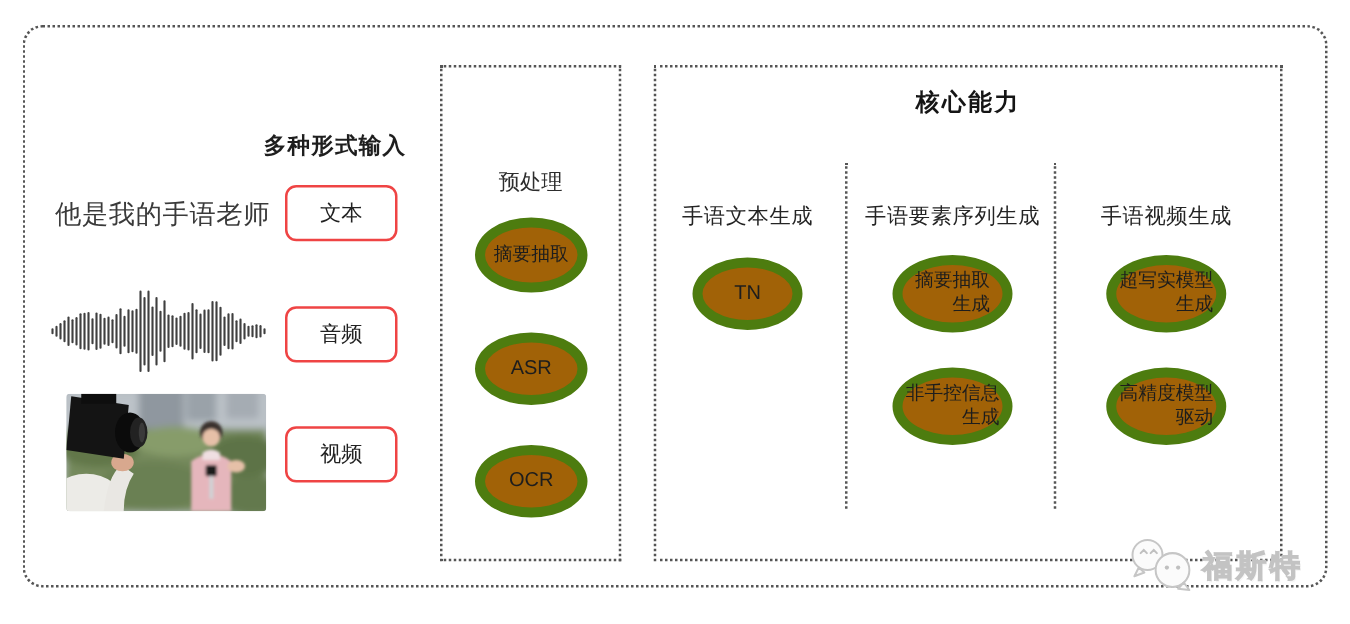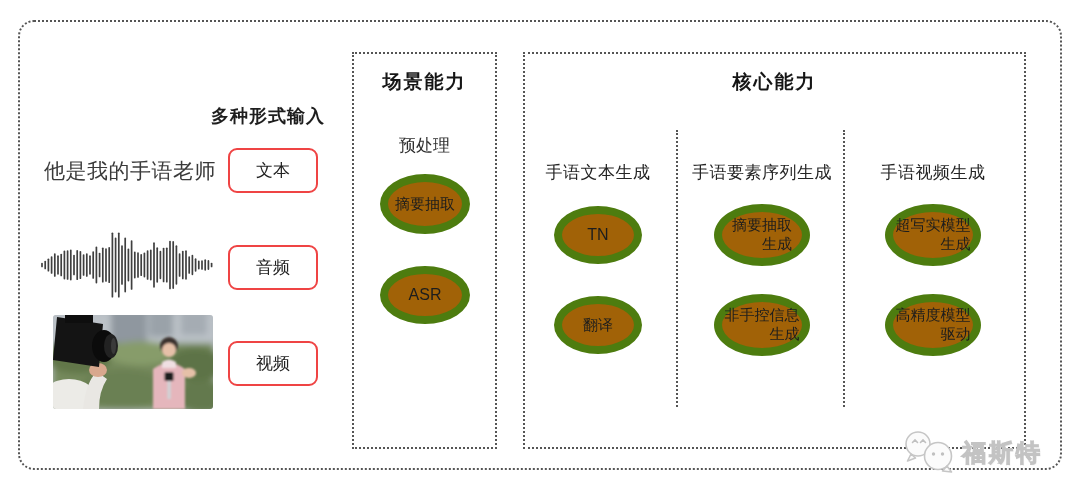--- a/index.html
+++ b/index.html
@@ -186,38 +186,37 @@
     <span>文本</span>
   </div>
   <div class="input-box" style="top:245px">
     <span>音频</span>
   </div>
   <div class="input-box" style="top:341px">
     <span>视频</span>
   </div>
 
   <div class="dashed-panel panel-scene">
-    <div class="panel-title">场景能力</div>
     <div class="scene-subtitle">预处理</div>
     <div class="ellipse" style="left:26px;top:120px;width:90px;height:60px;">摘要抽取</div>
     <div class="ellipse" style="left:26px;top:212px;width:90px;height:58px;font-size:16px;">ASR</div>
+    <div class="ellipse" style="left:26px;top:302px;width:90px;height:58px;font-size:16px;">OCR</div>
   </div>
 
   <div class="dashed-panel panel-core">
     <div class="panel-title">核心能力</div>
 
     <div class="vdivider" style="left:151px"></div>
     <div class="vdivider" style="left:318px"></div>
 
     <div class="col-header" style="left:-12px">手语文本生成</div>
     <div class="col-header" style="left:152px">手语要素序列生成</div>
     <div class="col-header" style="left:323px">手语视频生成</div>
 
     <div class="ellipse" style="left:29px;top:152px;width:88px;height:58px;font-size:16px;">TN</div>
-    <div class="ellipse" style="left:29px;top:242px;width:88px;height:58px;">翻译</div>
 
     <div class="ellipse" style="left:189px;top:150px;width:96px;height:62px;">摘要抽取
 生成</div>
     <div class="ellipse" style="left:189px;top:240px;width:96px;height:62px;">非手控信息
 生成</div>
 
     <div class="ellipse" style="left:360px;top:150px;width:96px;height:62px;">超写实模型
 生成</div>
     <div class="ellipse" style="left:360px;top:240px;width:96px;height:62px;">高精度模型
 驱动</div>

